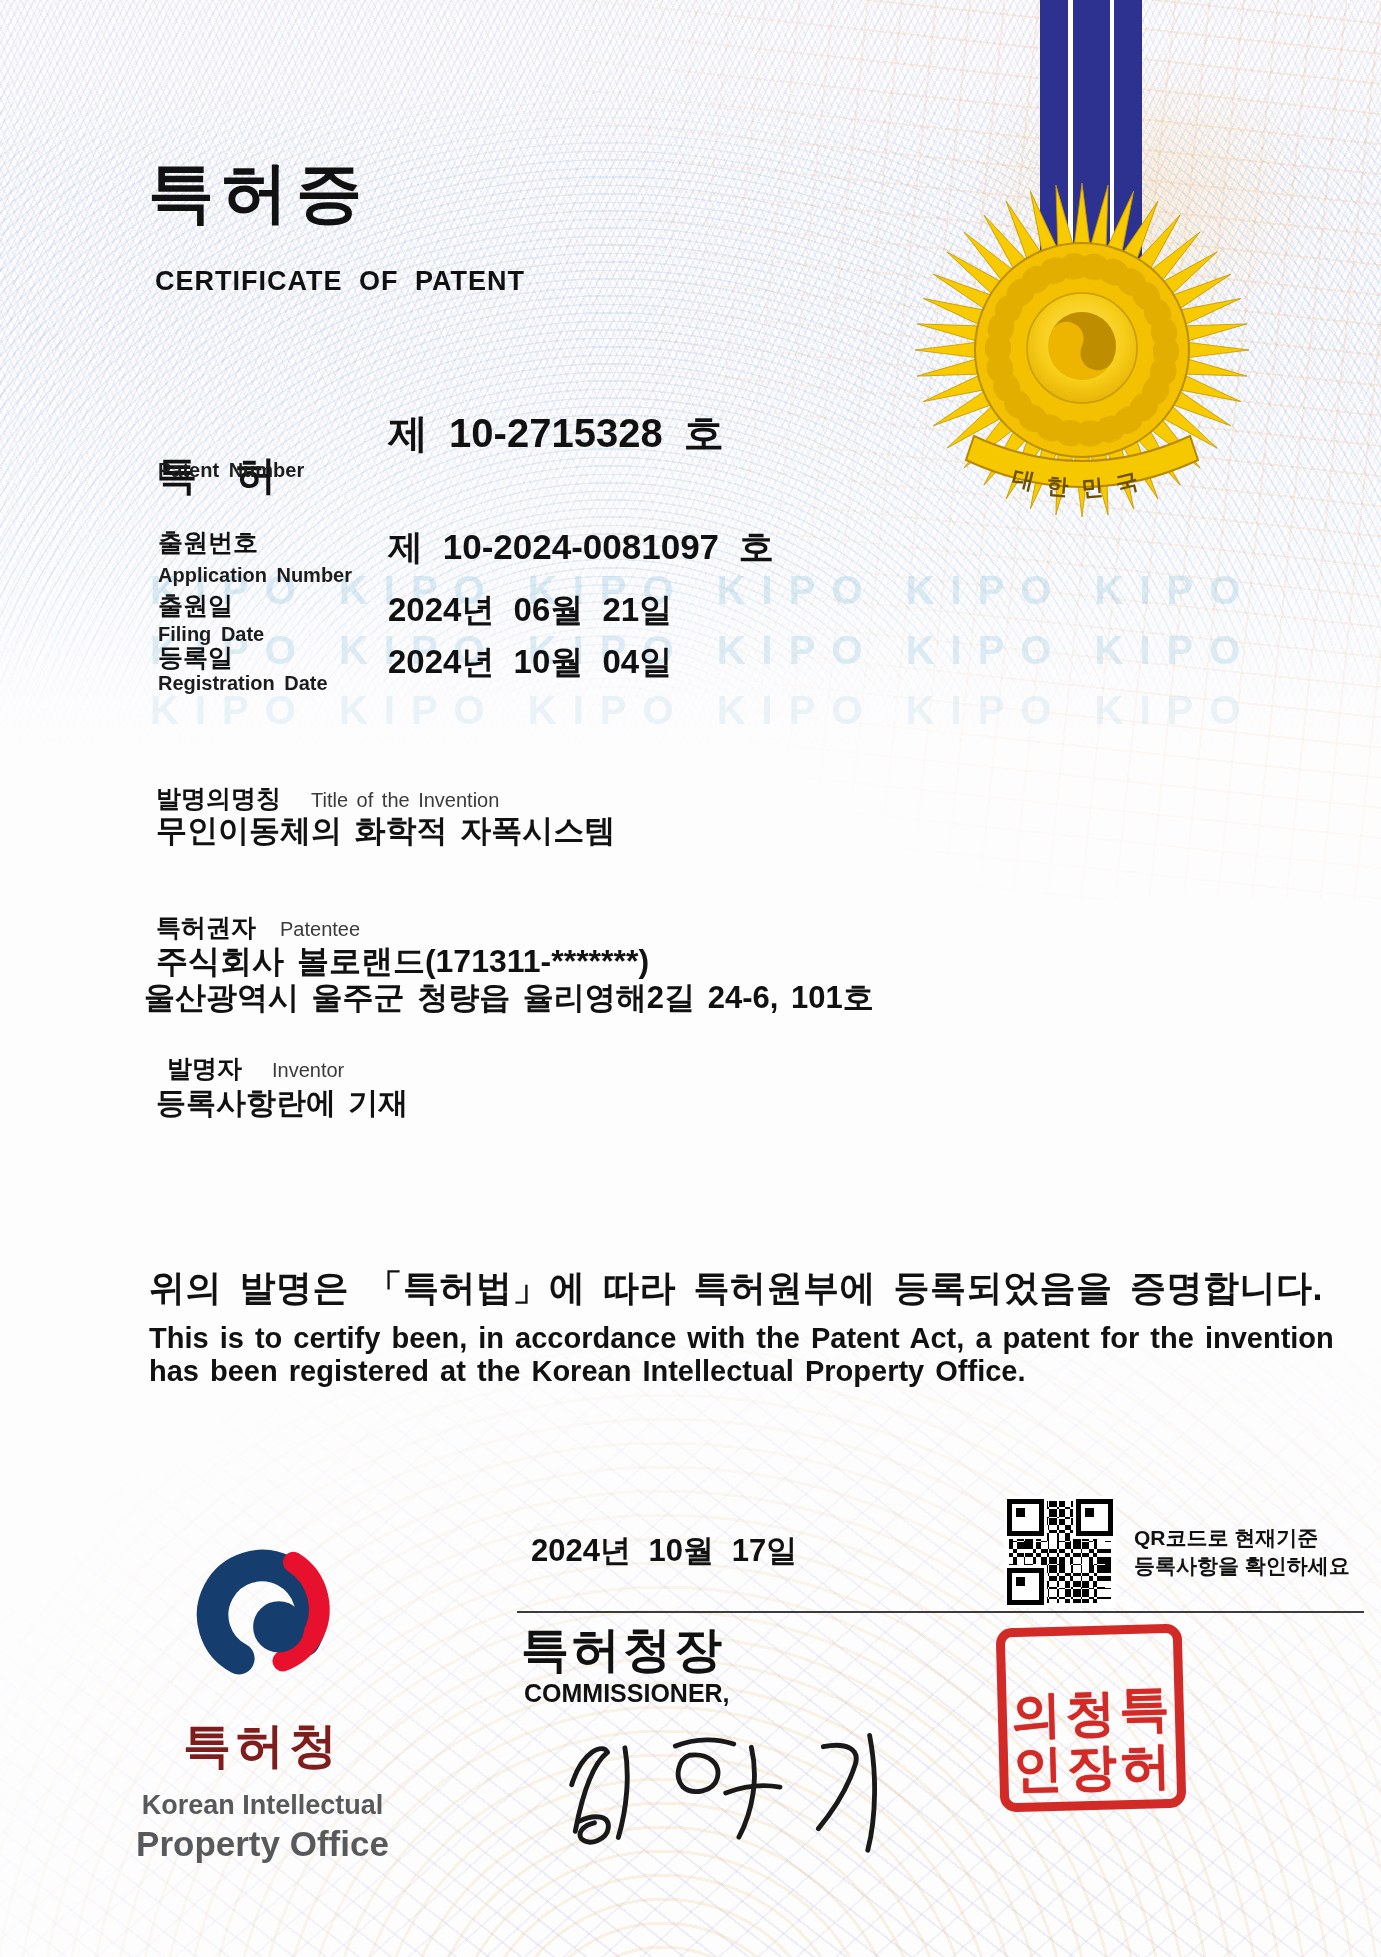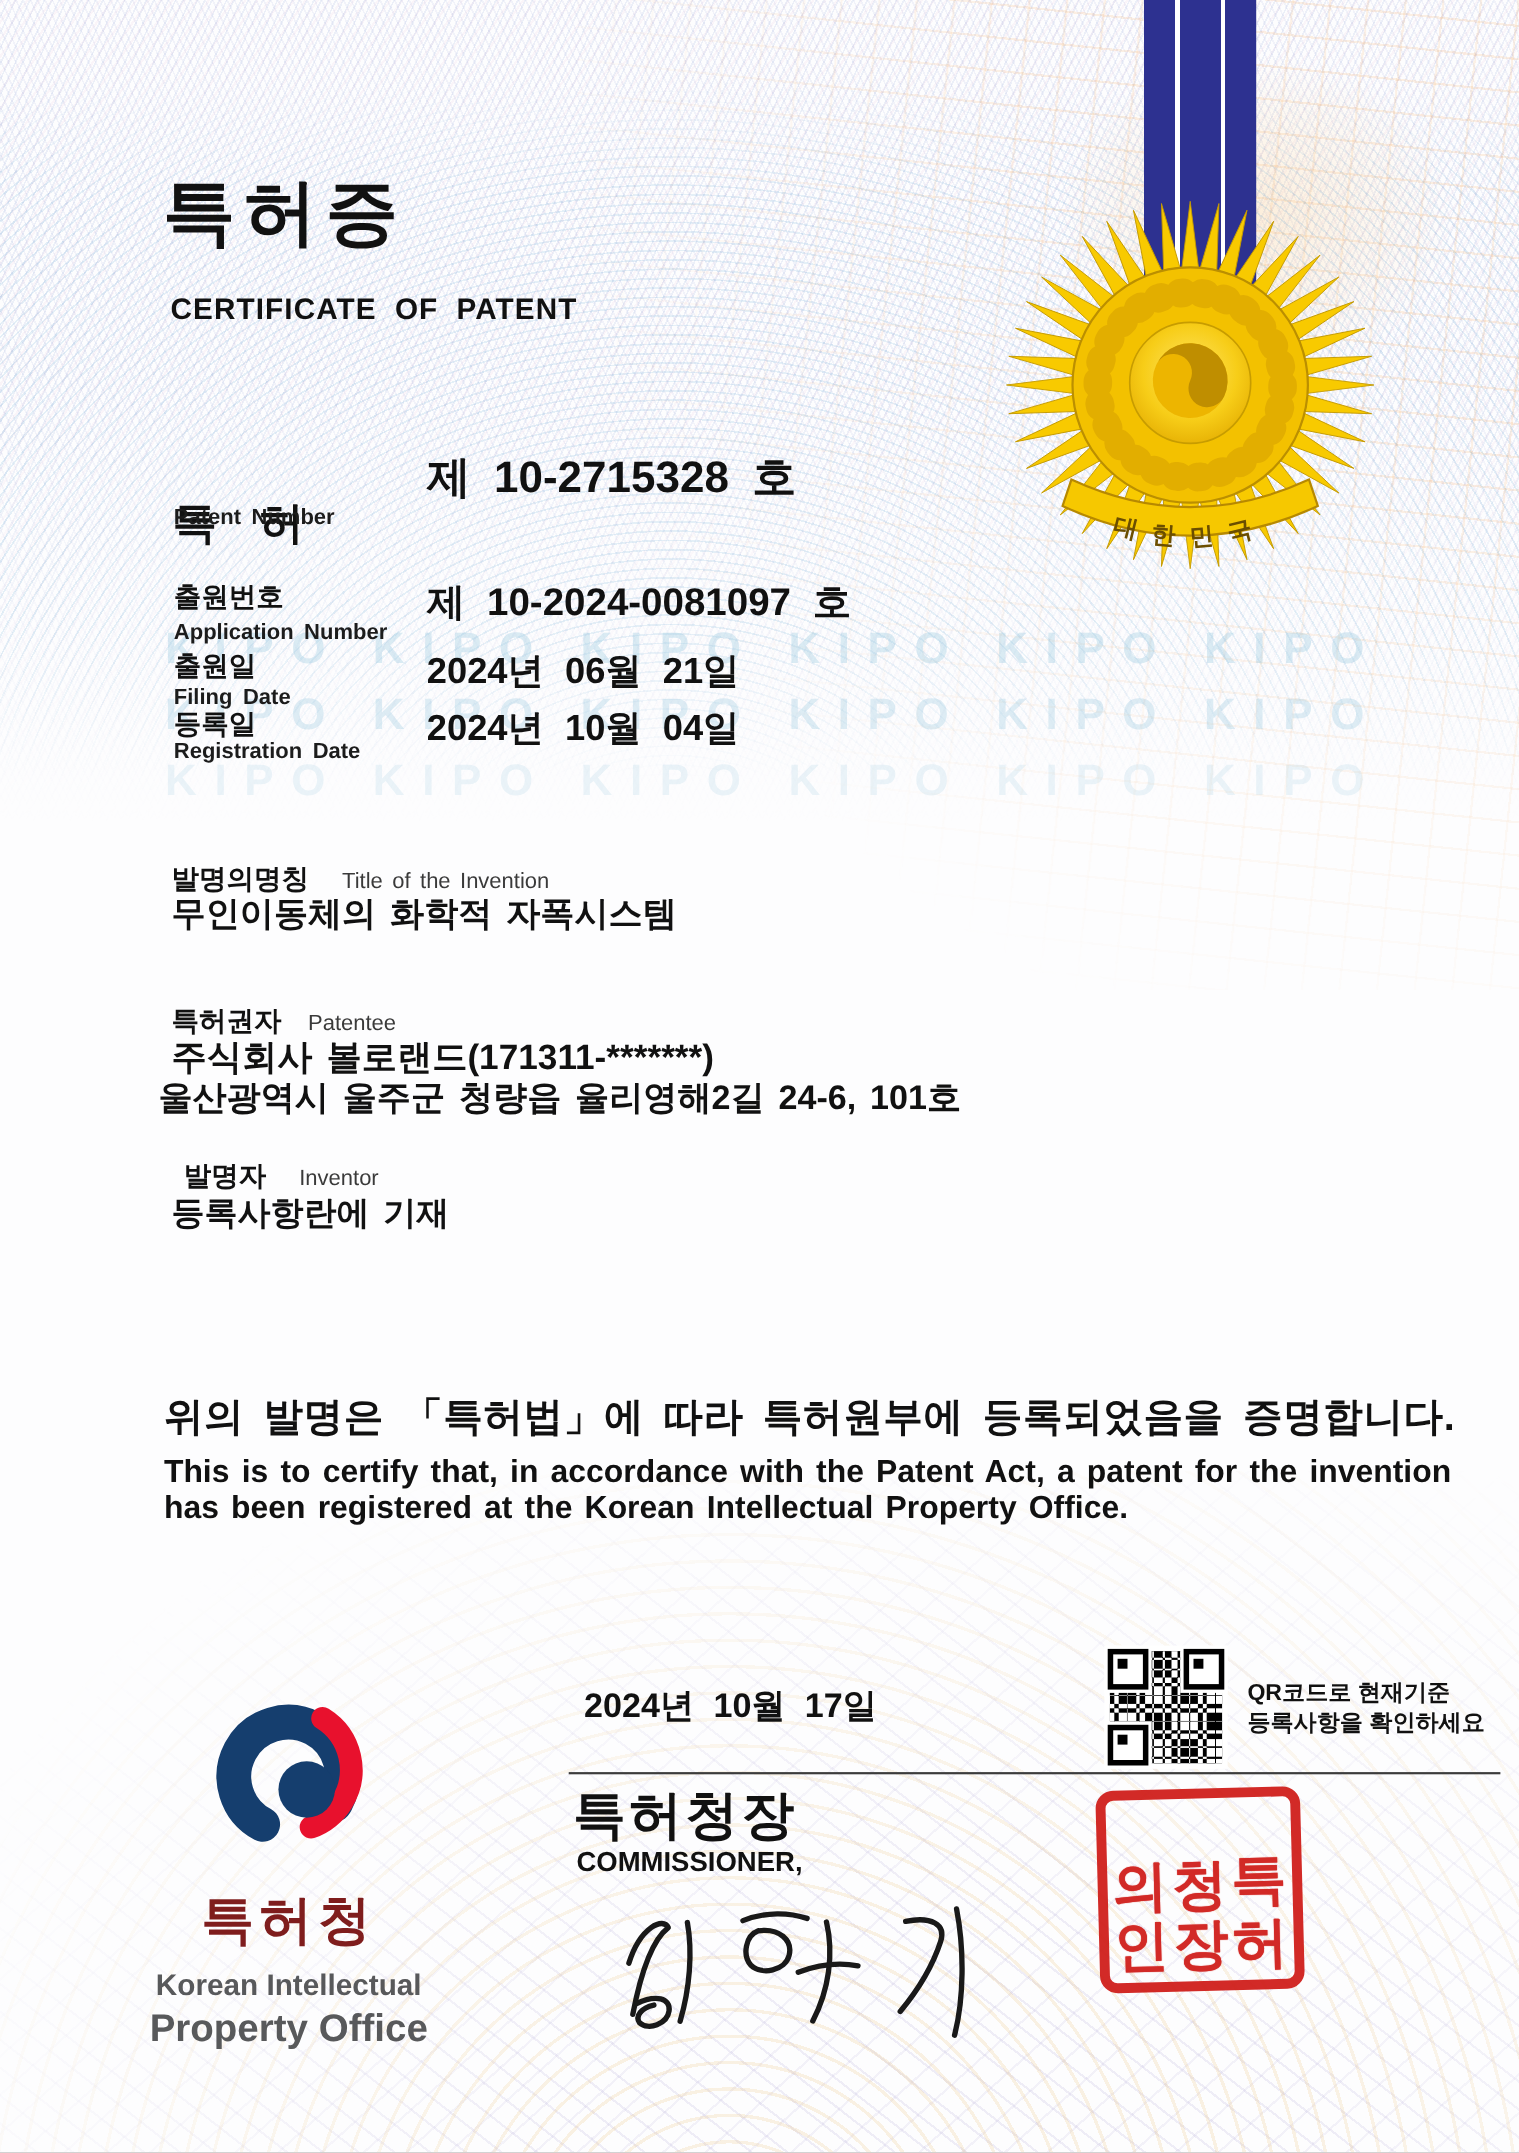--- a/index.html
+++ b/index.html
@@ -223,21 +223,21 @@
   <div class="abs body-val" style="left:144px;top:977px;">울산광역시 울주군 청량읍 율리영해2길 24-6, 101호</div>
 
   <div class="abs lbl-row" style="left:167px;top:1052px;">
     <span class="lko">발명자</span>
     <span class="sub-en">Inventor</span>
   </div>
   <div class="abs body-val" style="left:156px;top:1083px;font-size:30px;">등록사항란에 기재</div>
 
   <div class="st-ko">위의 발명은 「특허법」에 따라 특허원부에 등록되었음을 증명합니다.</div>
   <div class="st-en">
-    <div>This is to certify that, in accordance with the Patent Act, a patent for the invention</div>
+    <div>This is to certify been, in accordance with the Patent Act, a patent for the invention</div>
     <div>has been registered at the Korean Intellectual Property Office.</div>
   </div>
 
   <div class="issue-date">2024년 10월 17일</div>
 
   <div class="qr">
     <div class="mod"></div>
     <div class="qf tl"></div>
     <div class="qf tr"></div>
     <div class="qf bl"></div>

